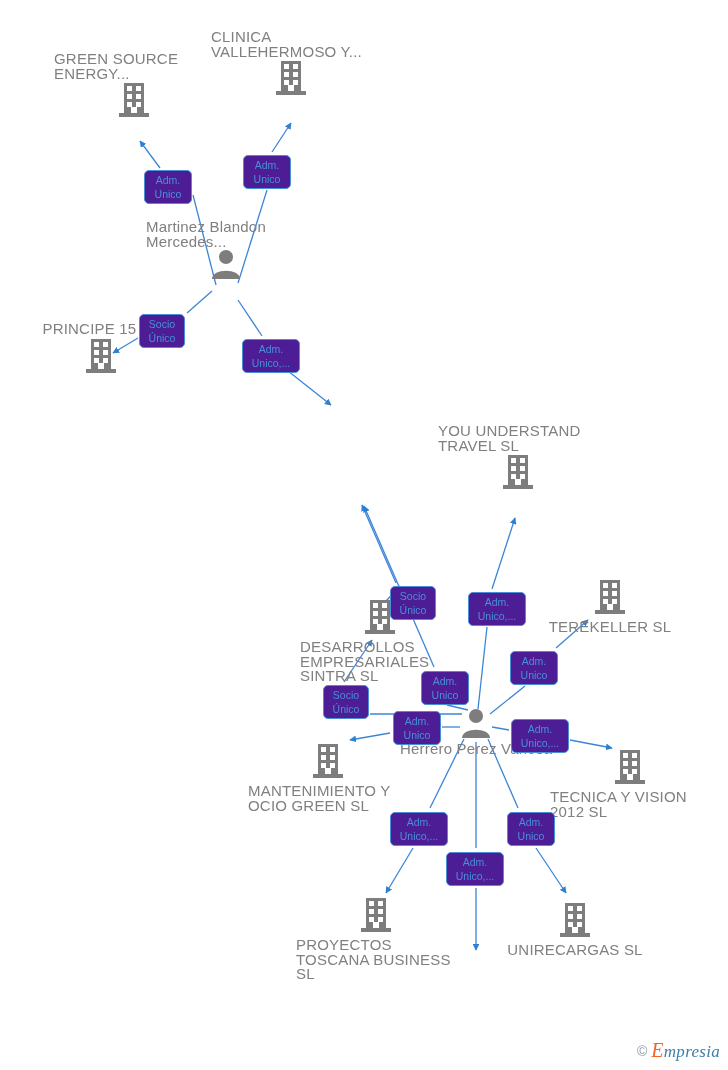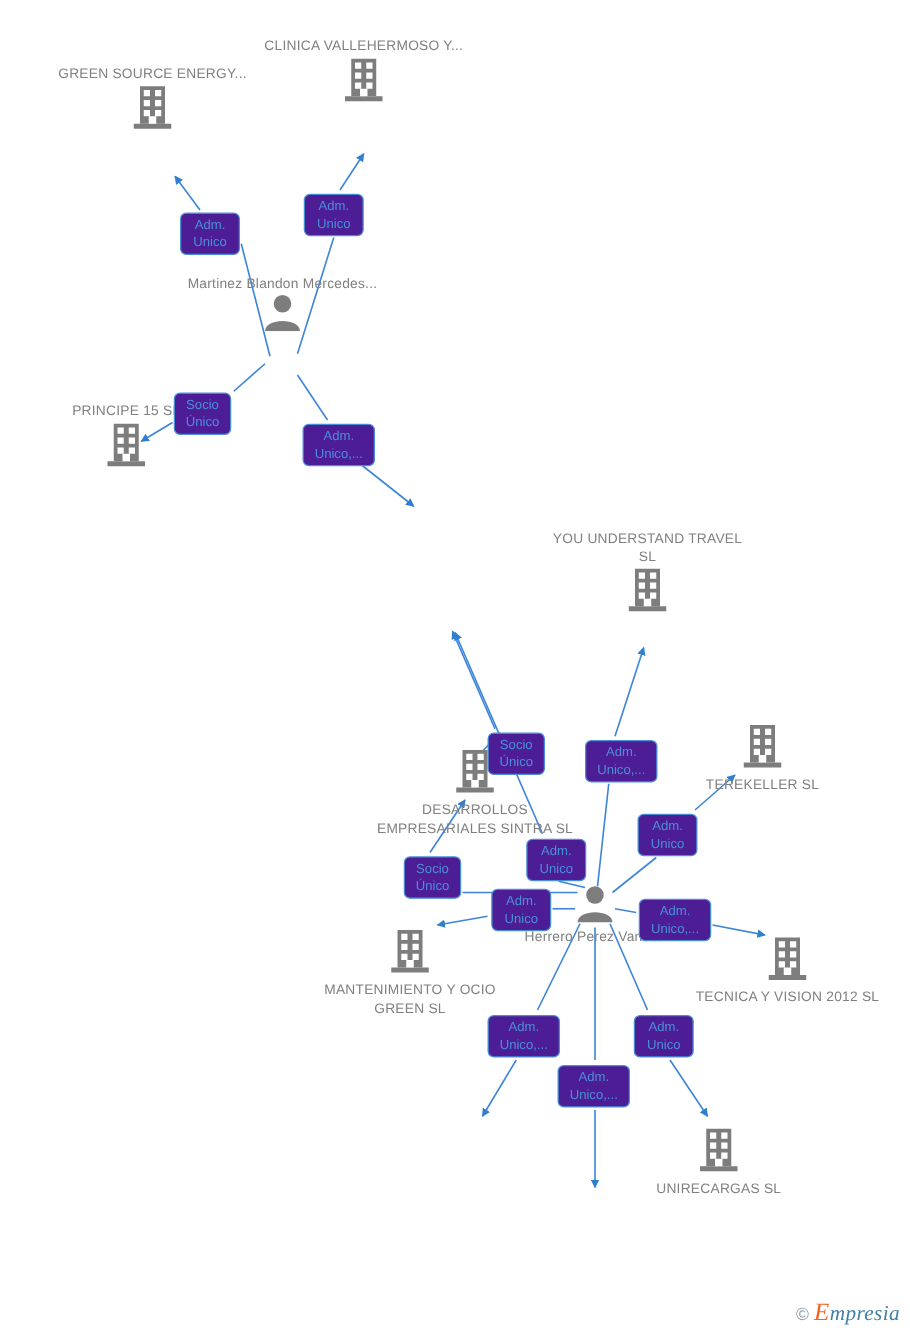--- a/index.html
+++ b/index.html
@@ -1,21 +1,21 @@
 <!DOCTYPE html>
 <html><head>
 <meta charset="utf-8">
 <style>
   html,body{margin:0;padding:0;background:#ffffff;}
   body{font-family:"Liberation Sans", sans-serif;}
   #canvas{position:relative;width:728px;height:1070px;background:#fff;overflow:hidden;}
   svg.edges{position:absolute;left:0;top:0;width:728px;height:1070px;pointer-events:none;}
 
   .node{position:absolute;display:flex;flex-direction:column;align-items:center;width:160px;margin-left:-80px;}
-  .node .nlabel{font-size:11px;line-height:14.5px;color:#808080;text-align:center;letter-spacing:.2px;}
+  .node .nlabel{font-size:15px;line-height:14.5px;color:#808080;letter-spacing:.2px;}
   .node.center .nlabel{color:#8a8a8a;font-weight:bold;letter-spacing:.6px;}
   .node .icon{display:block;}
   .node.label-above{flex-direction:column;}
   .node.label-below{flex-direction:column;}
 
   .elabel{position:absolute;border:1.3px solid #4a8fd6;border-radius:5px;background:#4c1d95;
           color:#4a8fd6;font-size:10.5px;line-height:13.5px;text-align:center;
           padding:3px 5px 4px 5px;white-space:pre-line;box-sizing:border-box;}
 
   .watermark{position:absolute;right:8px;bottom:8px;display:flex;align-items:center;gap:4px;}
@@ -73,21 +73,21 @@
       <line x1="413" y1="848" x2="386" y2="893" marker-end="url(#arrow)"></line>
 
       <line x1="488" y1="739" x2="518" y2="808"></line>
       <line x1="536" y1="848" x2="566" y2="893" marker-end="url(#arrow)"></line>
 
       <line x1="476" y1="742" x2="476" y2="848"></line>
       <line x1="476" y1="888" x2="476" y2="950" marker-end="url(#arrow)"></line>
     </g>
   </svg>
 
-  <div class="node label-above" style="left:122px;top:52px;">
+  <div class="node label-above" style="left:134px;top:52px;">
     <div class="nlabel">GREEN SOURCE ENERGY...</div>
     <span class="icon">
       <svg width="36" height="38" viewBox="0 0 36 38">
           <rect x="8" y="2" width="20" height="30" fill="#7d7d7d"></rect>
           <rect x="3" y="32" width="30" height="4" fill="#7d7d7d"></rect>
       <g fill="#ffffff">
             <rect x="11" y="5" width="5" height="5"></rect>
             <rect x="20" y="5" width="5" height="5"></rect>
             <rect x="11" y="13" width="5" height="5"></rect>
             <rect x="20" y="13" width="5" height="5"></rect>
@@ -246,20 +246,38 @@
             <rect x="20" y="13" width="5" height="5"></rect>
             <rect x="11" y="21" width="5" height="5"></rect>
             <rect x="20" y="21" width="5" height="5"></rect>
             <rect x="15" y="26" width="6" height="6"></rect>
           </g>
         </svg>
     </span>
     <div class="nlabel">TECNICA Y VISION 2012 SL</div>
   </div>
 
+  <div class="node label-below" style="left:376px;top:896px;">
+    <span class="icon">
+      <svg width="36" height="38" viewBox="0 0 36 38">
+          <rect x="8" y="2" width="20" height="30" fill="#7d7d7d"></rect>
+          <rect x="3" y="32" width="30" height="4" fill="#7d7d7d"></rect>
+      <g fill="#ffffff">
+            <rect x="11" y="5" width="5" height="5"></rect>
+            <rect x="20" y="5" width="5" height="5"></rect>
+            <rect x="11" y="13" width="5" height="5"></rect>
+            <rect x="20" y="13" width="5" height="5"></rect>
+            <rect x="11" y="21" width="5" height="5"></rect>
+            <rect x="20" y="21" width="5" height="5"></rect>
+            <rect x="15" y="26" width="6" height="6"></rect>
+          </g>
+        </svg>
+    </span>
+    <div class="nlabel">PROYECTOS TOSCANA BUSINESS SL</div>
+  </div>
 
   <div class="node label-below" style="left:575px;top:901px;">
     <span class="icon">
       <svg width="36" height="38" viewBox="0 0 36 38">
           <rect x="8" y="2" width="20" height="30" fill="#7d7d7d"></rect>
           <rect x="3" y="32" width="30" height="4" fill="#7d7d7d"></rect>
       <g fill="#ffffff">
             <rect x="11" y="5" width="5" height="5"></rect>
             <rect x="20" y="5" width="5" height="5"></rect>
             <rect x="11" y="13" width="5" height="5"></rect>

